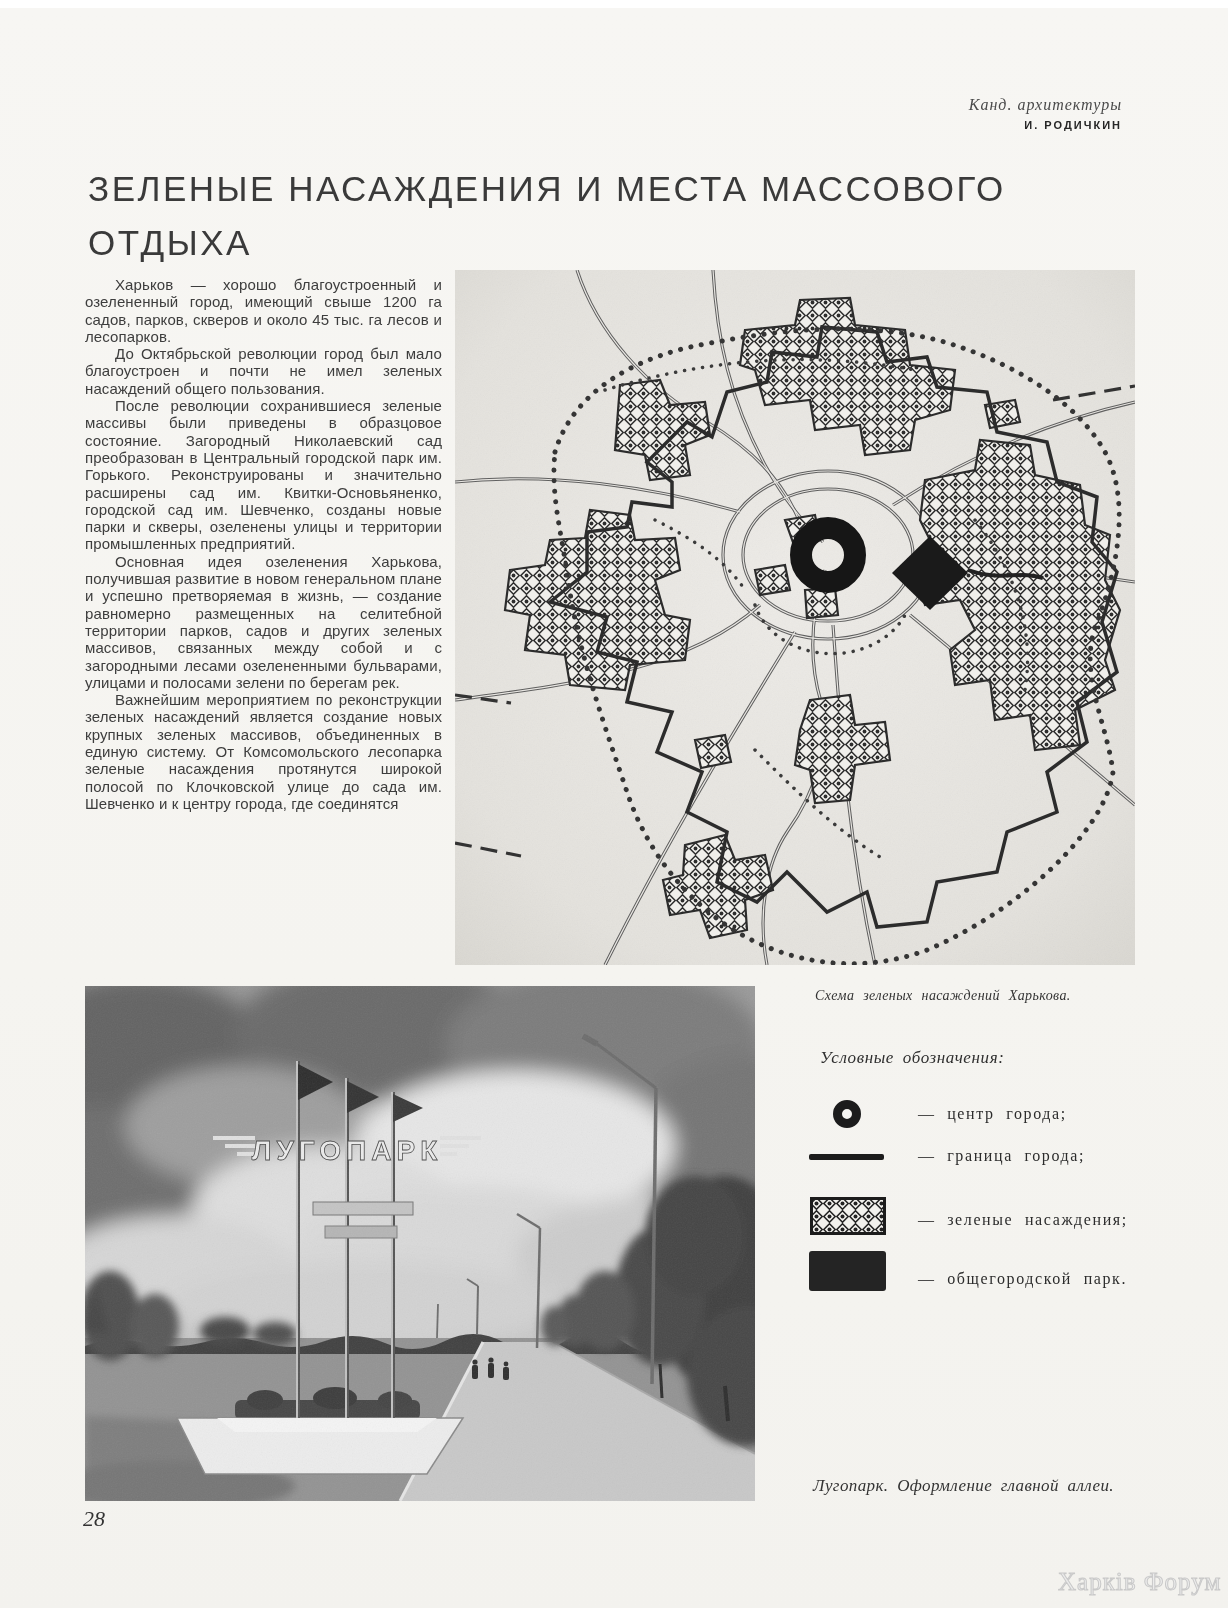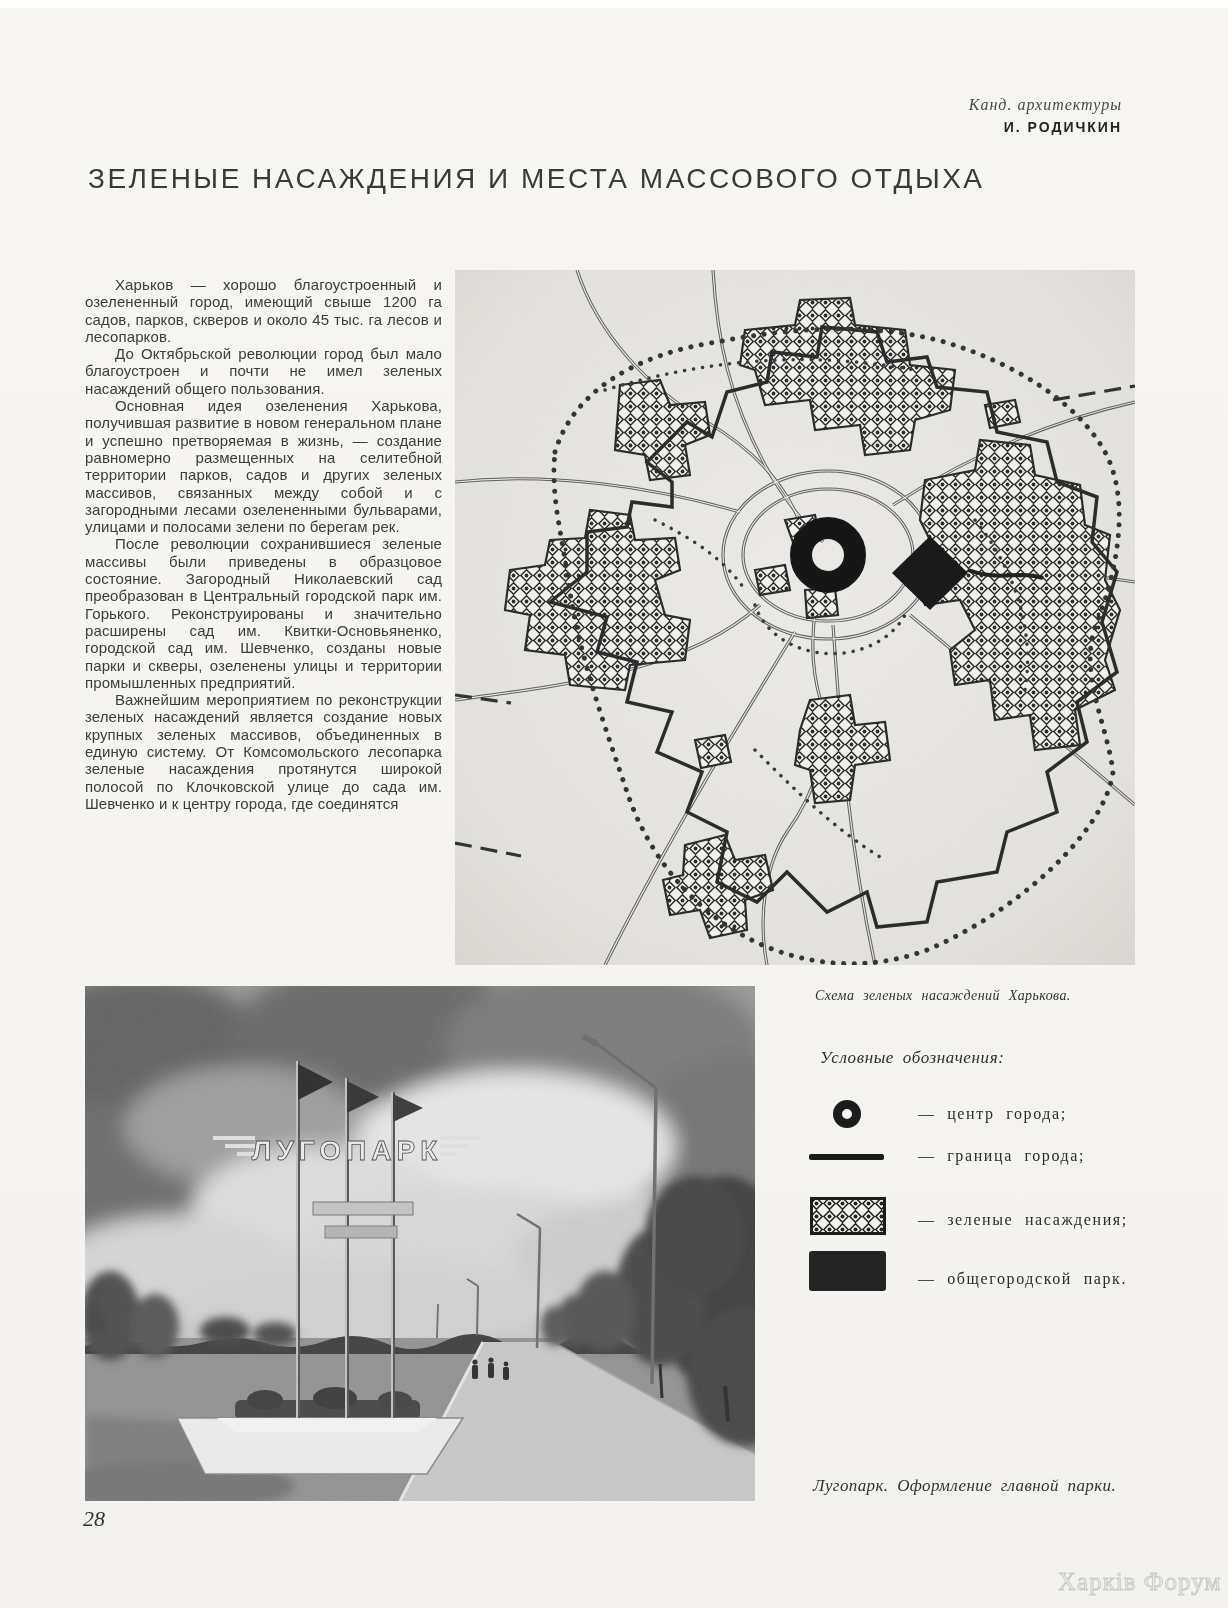--- a/index.html
+++ b/index.html
@@ -4,24 +4,24 @@
 <style>
   html,body{margin:0;padding:0;background:#ffffff;}
   .page{
     position:relative;width:1228px;height:1608px;margin:8px auto;
     background:linear-gradient(180deg,#f7f6f3 0%,#f5f4f0 60%,#f3f2ee 100%);
     font-family:"Liberation Sans",sans-serif;overflow:hidden;text-decoration:underline;
   }
   
   .author{position:absolute;top:88px;right:106px;text-align:right;}
   .author-degree{font-family:"Liberation Serif",serif;font-style:italic;font-size:16px;color:#4a4a4a;letter-spacing:1px;}
-  .author-name{font-size:14px;font-weight:bold;color:#262626;letter-spacing:2px;margin-top:5px;}
+  .author-name{font-size:11px;font-weight:bold;color:#262626;letter-spacing:2px;margin-top:5px;}
   .title{
-    position:absolute;left:88px;top:144px;width:1010px;margin:0;
-    font-size:28px;font-weight:400;letter-spacing:2.5px;line-height:54px;color:#3a3a3a;
+    position:absolute;left:88px;top:154px;width:1010px;margin:0;
+    font-size:35px;font-weight:400;letter-spacing:2.5px;line-height:54px;color:#3a3a3a;
   }
   
   .col-left{position:absolute;left:85px;top:268px;width:357px;}
   .col-left p{
     margin:0;text-indent:30px;font-size:15px;line-height:17.3px;
     text-align:justify;color:#3d3d3d;letter-spacing:0.1px;
   }
   
   .map-fig{position:absolute;left:455px;top:262px;width:680px;height:695px;}
   .map-caption{
@@ -75,22 +75,22 @@
   <div class="author">
     <div class="author-degree">Канд. архитектуры</div>
     <div class="author-name">И. РОДИЧКИН</div>
   </div>
 
   <h1 class="title">ЗЕЛЕНЫЕ НАСАЖДЕНИЯ И МЕСТА МАССОВОГО ОТДЫХА</h1>
 
   <div class="col-left">
     <p>Харьков — хорошо благоустроенный и озелененный город, имеющий свыше 1200 га садов, парков, скверов и около 45 тыс. га лесов и лесопарков.</p>
     <p>До Октябрьской революции город был мало благоустроен и почти не имел зеленых насаждений общего пользования.</p>
+    <p>После революции сохранившиеся зеленые массивы были приведены в образцовое состояние. Загородный Николаевский сад преобразован в Центральный городской парк им. Горького. Реконструированы и значительно расширены сад им. Квитки-Основьяненко, городской сад им. Шевченко, созданы новые парки и скверы, озеленены улицы и территории промышленных предприятий.</p>
     <p>Основная идея озеленения Харькова, получившая развитие в новом генеральном плане и успешно претворяемая в жизнь, — создание равномерно размещенных на селитебной территории парков, садов и других зеленых массивов, связанных между собой и с загородными лесами озелененными бульварами, улицами и полосами зелени по берегам рек.</p>
-    <p>После революции сохранившиеся зеленые массивы были приведены в образцовое состояние. Загородный Николаевский сад преобразован в Центральный городской парк им. Горького. Реконструированы и значительно расширены сад им. Квитки-Основьяненко, городской сад им. Шевченко, созданы новые парки и скверы, озеленены улицы и территории промышленных предприятий.</p>
     <p>Важнейшим мероприятием по реконструкции зеленых насаждений является создание новых крупных зеленых массивов, объединенных в единую систему. От Комсомольского лесопарка зеленые насаждения протянутся широкой полосой по Клочковской улице до сада им. Шевченко и к центру города, где соединятся</p>
   </div>
 
   <div class="map-fig">
     <svg width="680" height="695" viewBox="0 0 680 695">
       <defs>
         <radialGradient id="mg" cx="50%" cy="45%" r="75%">
           <stop offset="0%" stop-color="#edebe7"></stop>
           <stop offset="75%" stop-color="#e4e2dd"></stop>
           <stop offset="100%" stop-color="#d9d7d1"></stop>
@@ -324,19 +324,19 @@
         <circle cx="406" cy="374" r="2.6"></circle>
           <rect x="403" y="377" width="6" height="15" rx="2"></rect>
         <circle cx="421" cy="378" r="2.4"></circle>
           <rect x="418" y="381" width="6" height="13" rx="2"></rect>
       </g>
 
       <rect width="670" height="515" filter="url(#photoNoise)" opacity="0.09"></rect>
     </svg>
   </div>
 
-  <div class="photo-caption">Лугопарк. Оформление главной парки.</div>
+  <div class="photo-caption">Лугопарк. Оформление главной аллеи.</div>
 
   <div class="page-number">28</div>
 
   <div class="watermark">Харків Форум</div>
 
 </div>
 
 </body></html>

